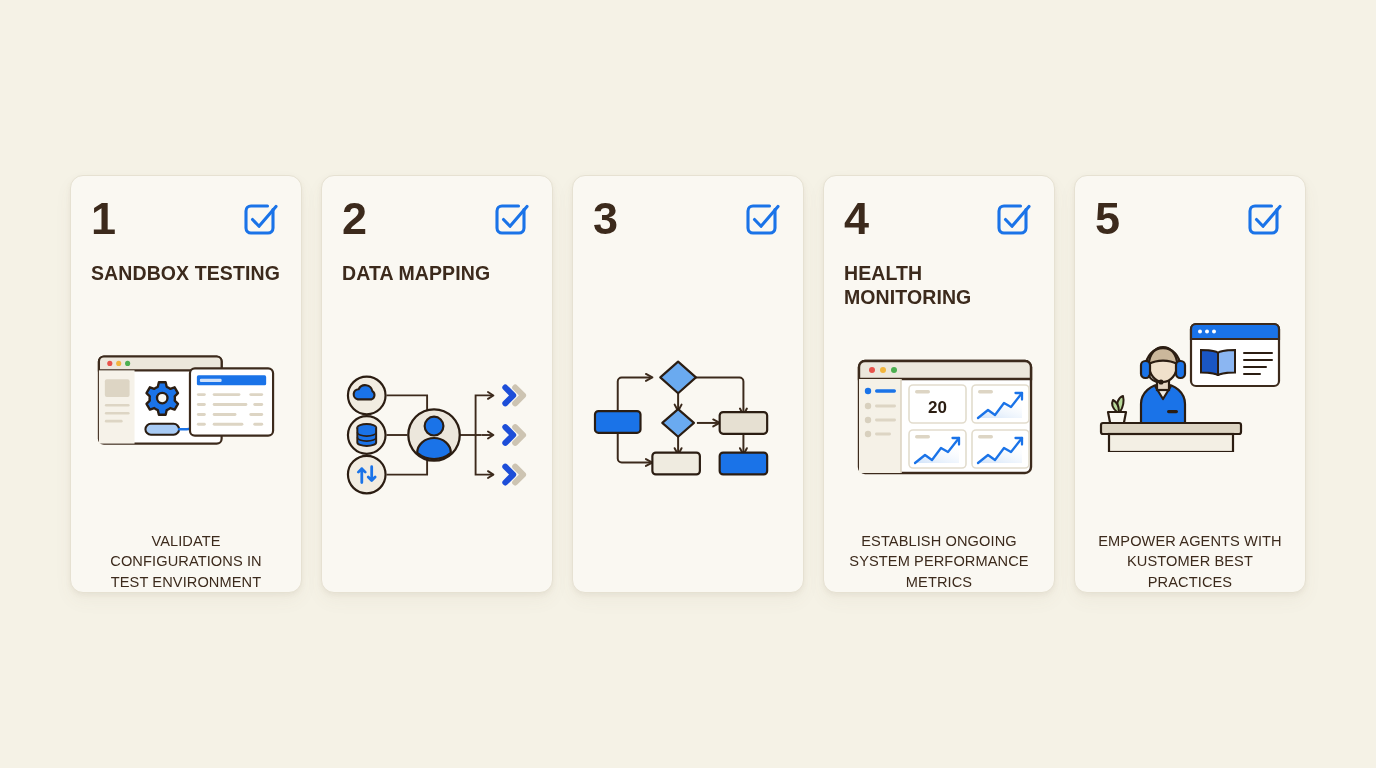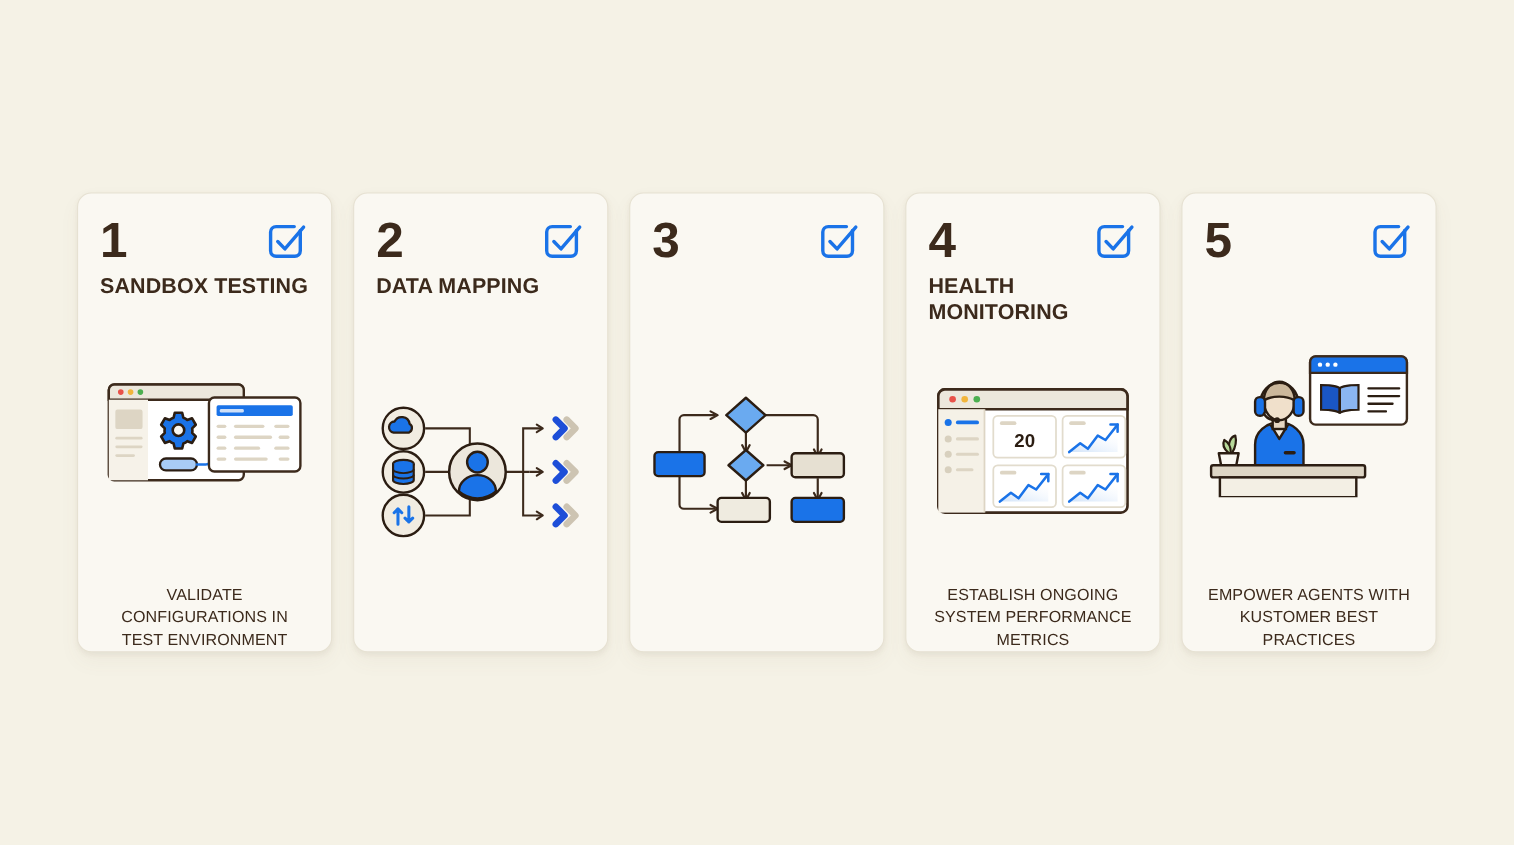--- a/index.html
+++ b/index.html
@@ -62,34 +62,35 @@
     line-height: 45px;
     font-weight: bold;
     color: #3c2a1c;
     letter-spacing: -1px;
   }
 
   .check-icon { margin-top: 2px; }
 
   
   .card-title {
+    margin-top: 13px;
     font-size: 19.5px;
     line-height: 24px;
     font-weight: bold;
     color: #3c2a1c;
     text-transform: uppercase;
     letter-spacing: 0.1px;
   }
 
   
   .illus-wrap {
     flex: 1 1 auto;
     display: flex;
     align-items: center;
-    justify-content: center;
+    justify-content: flex-end;
     padding-bottom: 6px;
   }
   .illus-wrap svg { display: block; }
 
   
   .card-caption {
     text-align: center;
     font-size: 14.6px;
     line-height: 20.5px;
     color: #3c2a1c;

